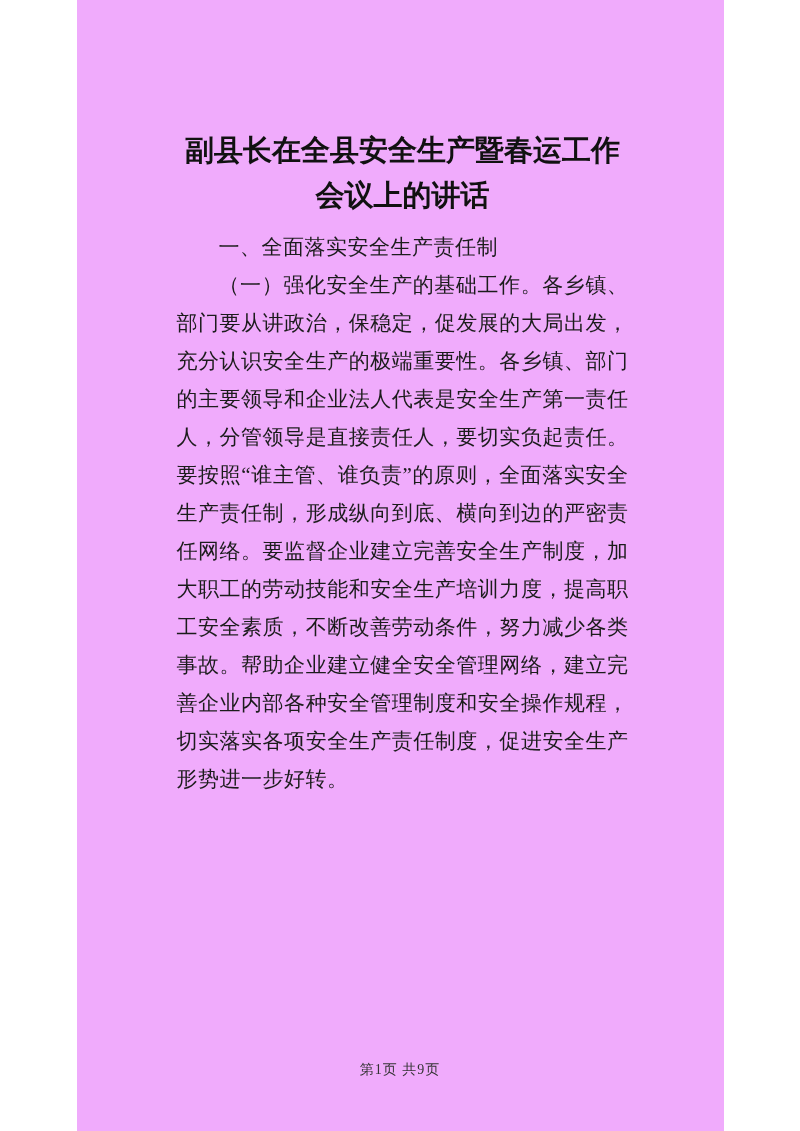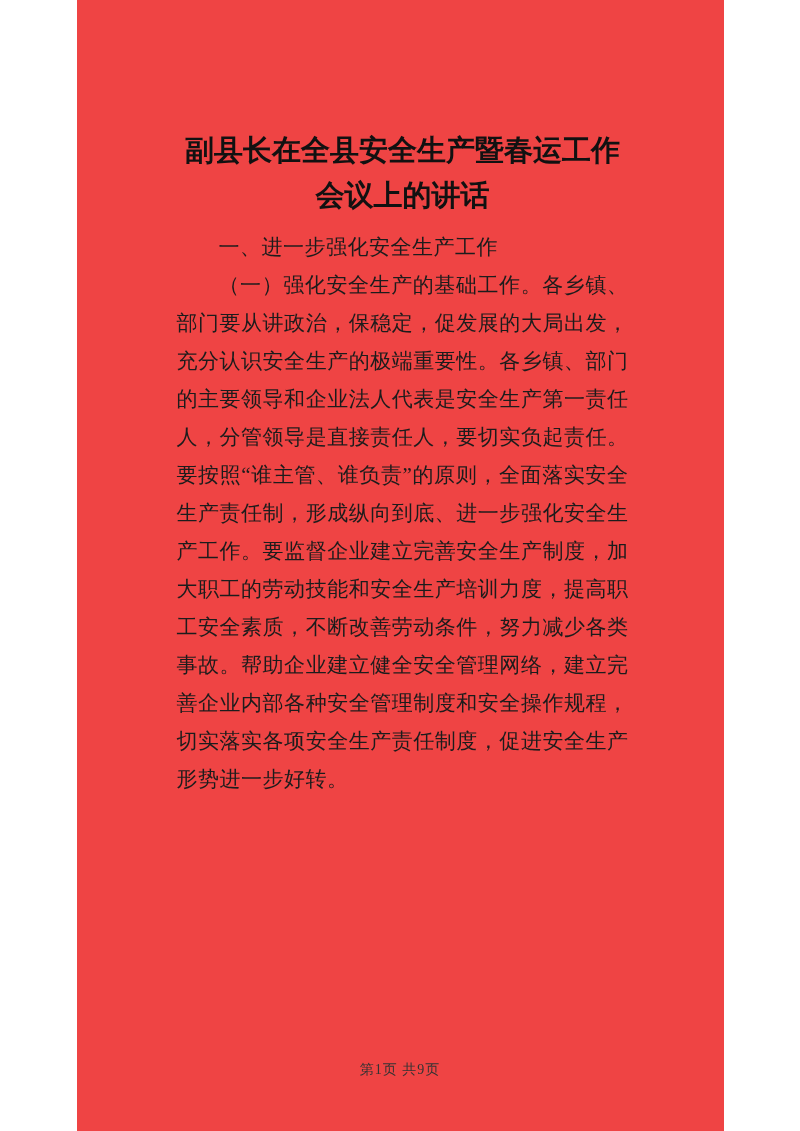--- a/index.html
+++ b/index.html
@@ -5,21 +5,21 @@
   html, body {
     margin: 0;
     padding: 0;
     background: #ffffff;
   }
   .page {
     position: relative;
     width: 647px;
     height: 1131px;
     margin: 0 auto;
-    background: #ef4444;
+    background: #f0abfc;
     box-sizing: border-box;
     padding: 128px 95px 0 100px;
     font-family: "Liberation Serif", "DejaVu Serif", serif;
     color: #1c1c1c;
     overflow: hidden;
   }
   .doc-title {
     margin: 0 0 10px 0;
     font-size: 29px;
     font-weight: bold;
@@ -47,18 +47,18 @@
     letter-spacing: 1px;
   }
 </style>
 </head>
 <body>
 
 <div class="page">
   <h1 class="doc-title">副县长在全县安全生产暨春运工作会议上的讲话</h1>
 
   <div class="doc-body">
-    <p class="para">一、进一步强化安全生产工作</p>
-    <p class="para">（一）强化安全生产的基础工作。各乡镇、部门要从讲政治，保稳定，促发展的大局出发，充分认识安全生产的极端重要性。各乡镇、部门的主要领导和企业法人代表是安全生产第一责任人，分管领导是直接责任人，要切实负起责任。要按照“谁主管、谁负责”的原则，全面落实安全生产责任制，形成纵向到底、进一步强化安全生产工作。要监督企业建立完善安全生产制度，加大职工的劳动技能和安全生产培训力度，提高职工安全素质，不断改善劳动条件，努力减少各类事故。帮助企业建立健全安全管理网络，建立完善企业内部各种安全管理制度和安全操作规程，切实落实各项安全生产责任制度，促进安全生产形势进一步好转。</p>
+    <p class="para">一、全面落实安全生产责任制</p>
+    <p class="para">（一）强化安全生产的基础工作。各乡镇、部门要从讲政治，保稳定，促发展的大局出发，充分认识安全生产的极端重要性。各乡镇、部门的主要领导和企业法人代表是安全生产第一责任人，分管领导是直接责任人，要切实负起责任。要按照“谁主管、谁负责”的原则，全面落实安全生产责任制，形成纵向到底、横向到边的严密责任网络。要监督企业建立完善安全生产制度，加大职工的劳动技能和安全生产培训力度，提高职工安全素质，不断改善劳动条件，努力减少各类事故。帮助企业建立健全安全管理网络，建立完善企业内部各种安全管理制度和安全操作规程，切实落实各项安全生产责任制度，促进安全生产形势进一步好转。</p>
   </div>
 
   <div class="page-footer">第1页 共9页</div>
 </div>
 
 </body></html>

